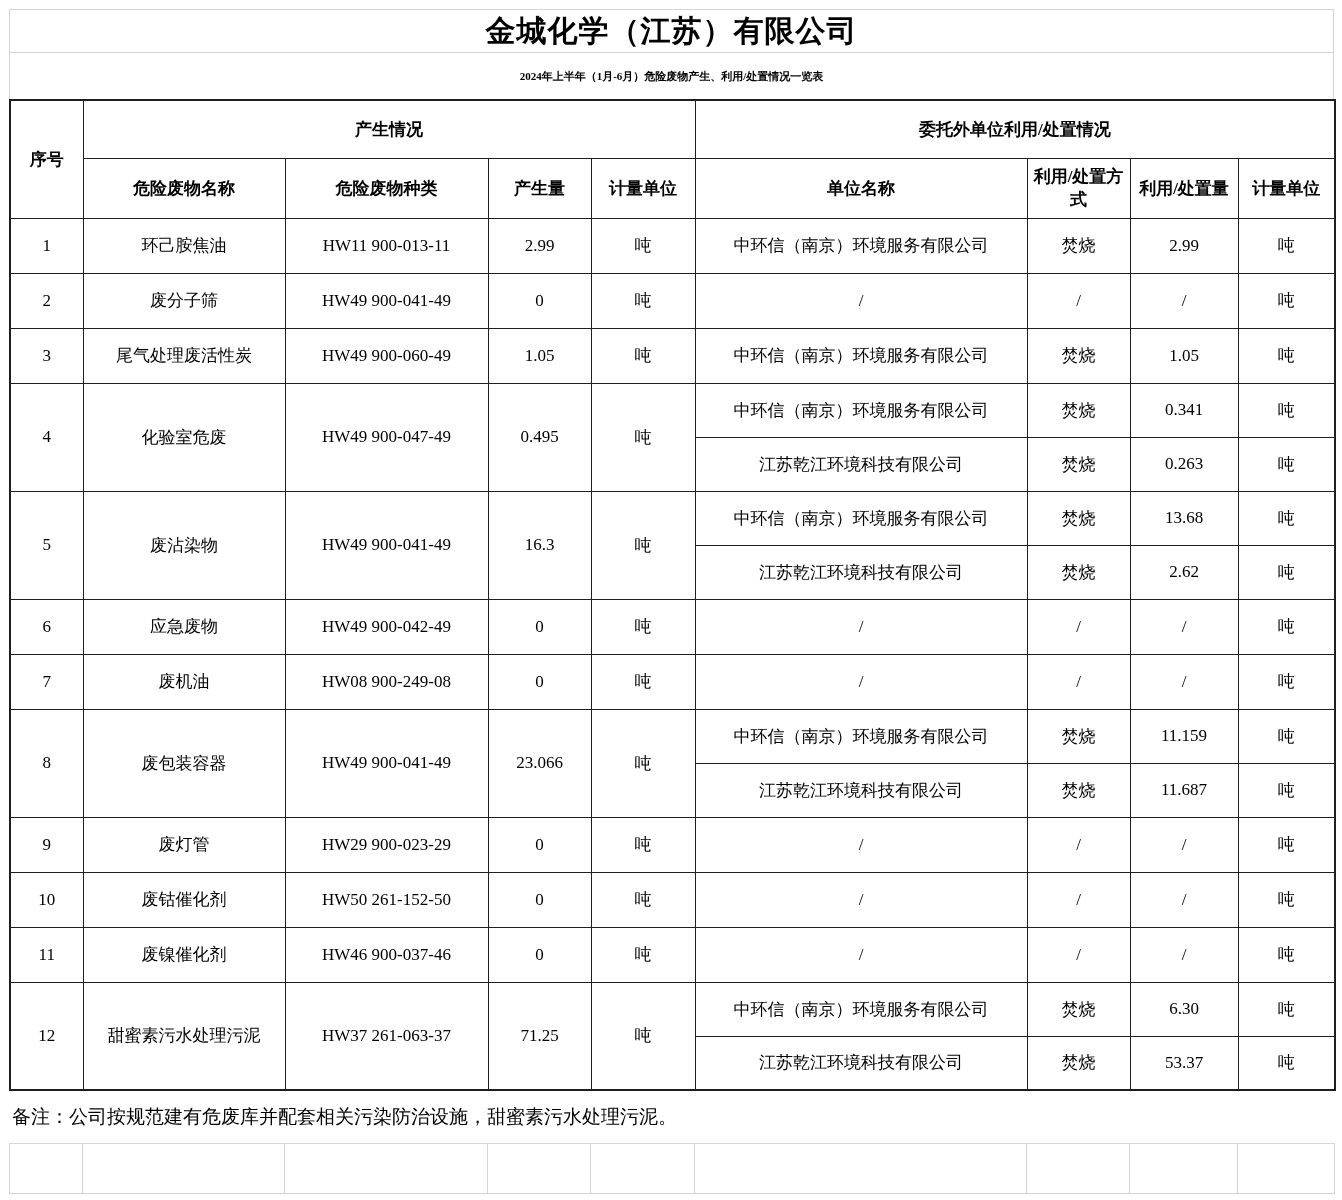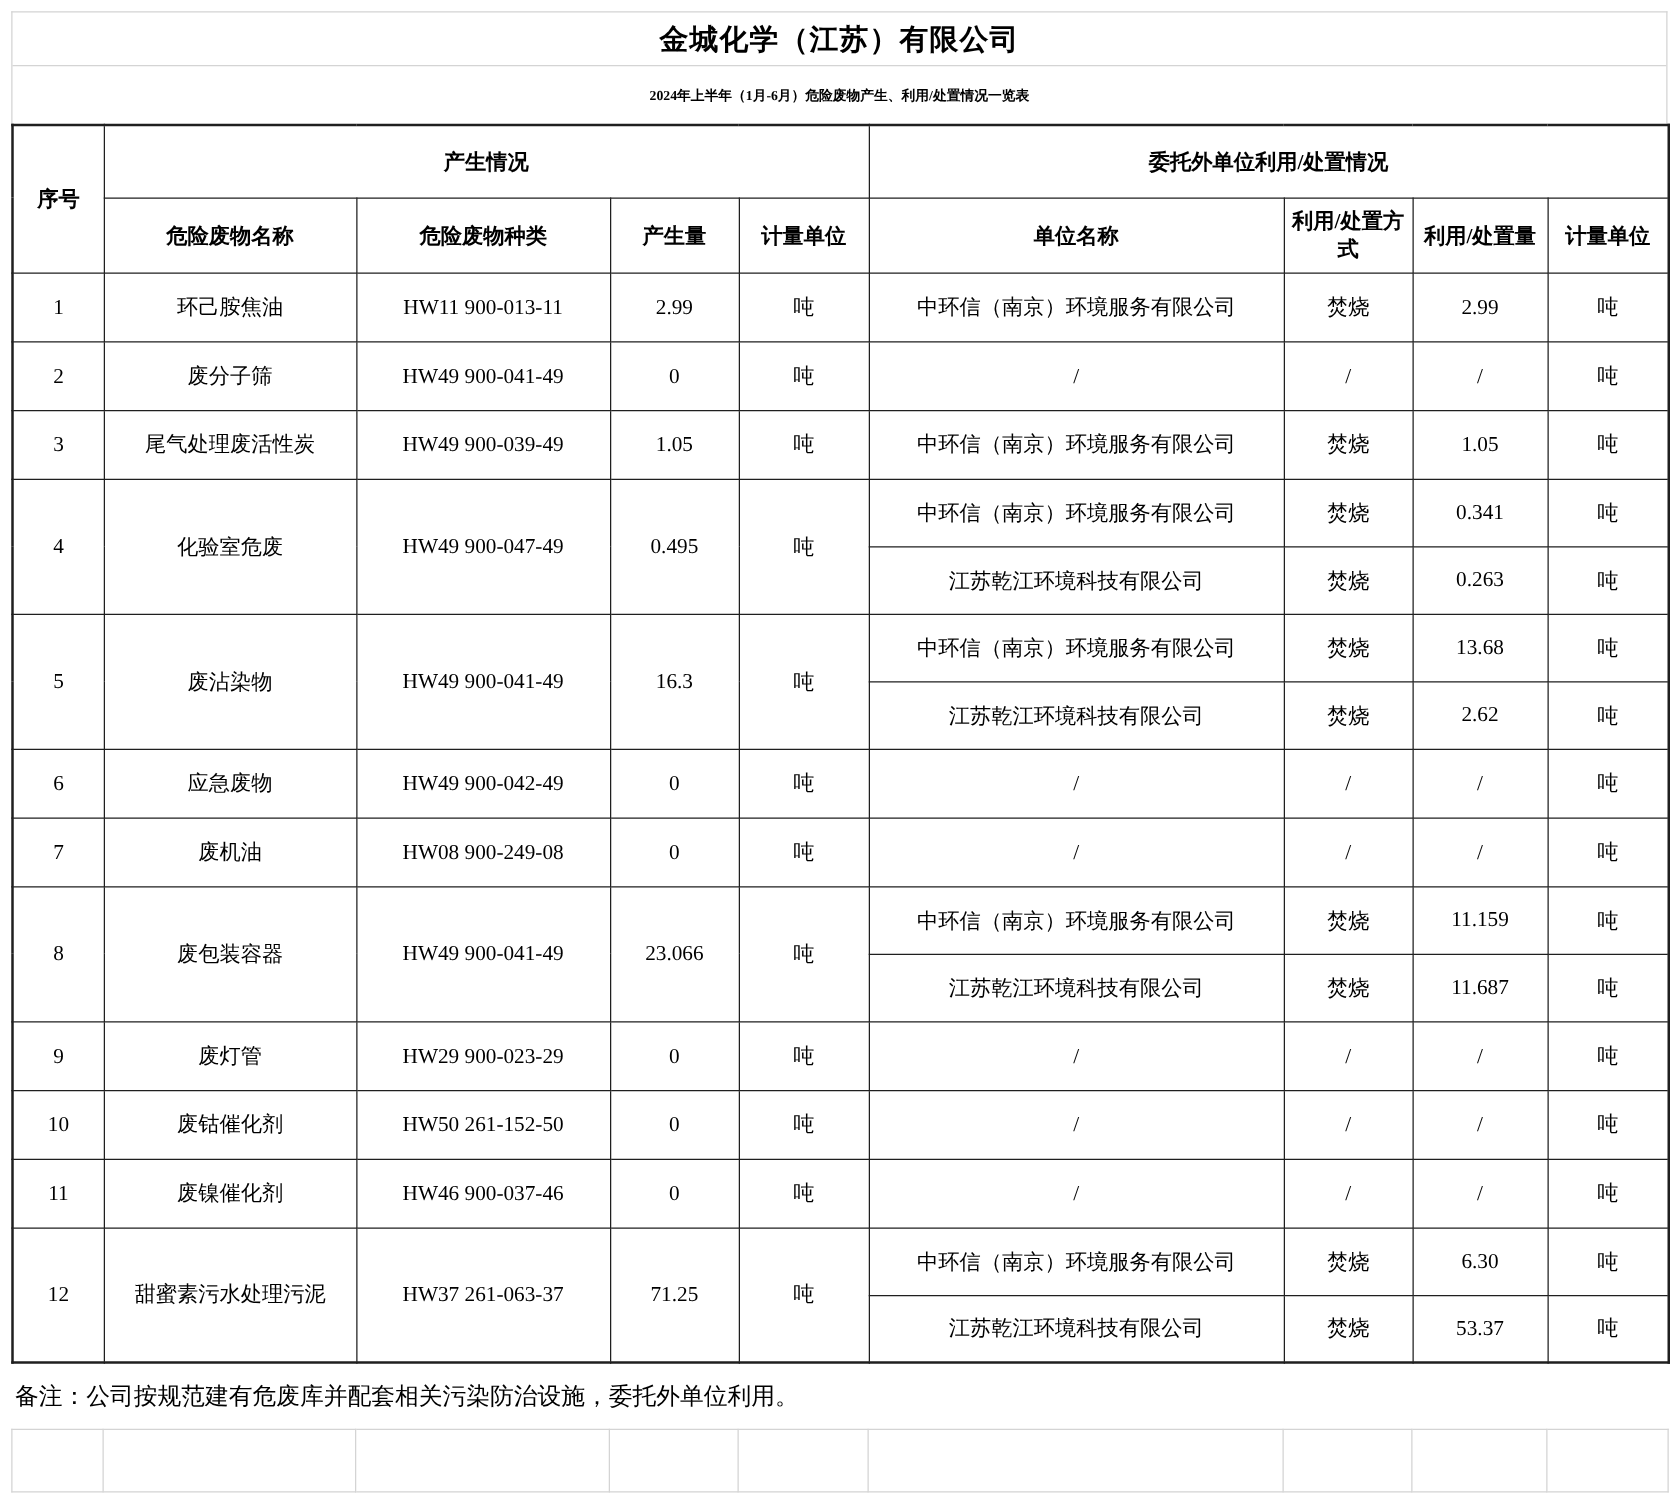--- a/index.html
+++ b/index.html
@@ -8,21 +8,21 @@
     background: #ffffff;
     color: #000;
     font-family: "Liberation Serif", "DejaVu Serif", serif;
   }
   .sheet { margin: 9px 8px 0 9px; width: 1325px; }
 
   
   .title-block { border: 1px solid #d4d4d4; border-bottom: none; }
   .title-row {
     height: 43px; display: flex; align-items: center; justify-content: center;
-    font-size: 23px; font-weight: bold; letter-spacing: 1px;
+    font-size: 30px; font-weight: bold; letter-spacing: 1px;
     border-bottom: 1px solid #d4d4d4;
   }
   .subtitle-row {
     height: 46px; display: flex; align-items: center; justify-content: center;
     font-size: 11px; font-weight: bold;
   }
 
   
   table.main {
     border-collapse: collapse; table-layout: fixed;
@@ -108,21 +108,21 @@
           <td>0</td>
           <td>吨</td>
           <td>/</td>
           <td>/</td>
           <td>/</td>
           <td>吨</td>
         </tr>
         <tr class="r-single">
           <td>3</td>
           <td>尾气处理废活性炭</td>
-          <td>HW49 900-039-49</td>
+          <td>HW49 900-060-49</td>
           <td>1.05</td>
           <td>吨</td>
           <td>中环信（南京）环境服务有限公司</td>
           <td>焚烧</td>
           <td>1.05</td>
           <td>吨</td>
         </tr>
         <tr class="r-sub">
           <td rowspan="2">4</td>
           <td rowspan="2">化验室危废</td>
@@ -242,21 +242,21 @@
         </tr>
         <tr class="r-sub">
           <td>江苏乾江环境科技有限公司</td>
           <td>焚烧</td>
           <td>53.37</td>
           <td>吨</td>
         </tr>
       </tbody>
   </table>
 
-  <div class="note-row">备注：公司按规范建有危废库并配套相关污染防治设施，委托外单位利用。</div>
+  <div class="note-row">备注：公司按规范建有危废库并配套相关污染防治设施，甜蜜素污水处理污泥。</div>
 
   <table class="ghost">
     <colgroup>
       <col style="width:73px">
         <col style="width:202px">
         <col style="width:203px">
       <col style="width:103px">
         <col style="width:104px">
         <col style="width:332px">
       <col style="width:103px">

